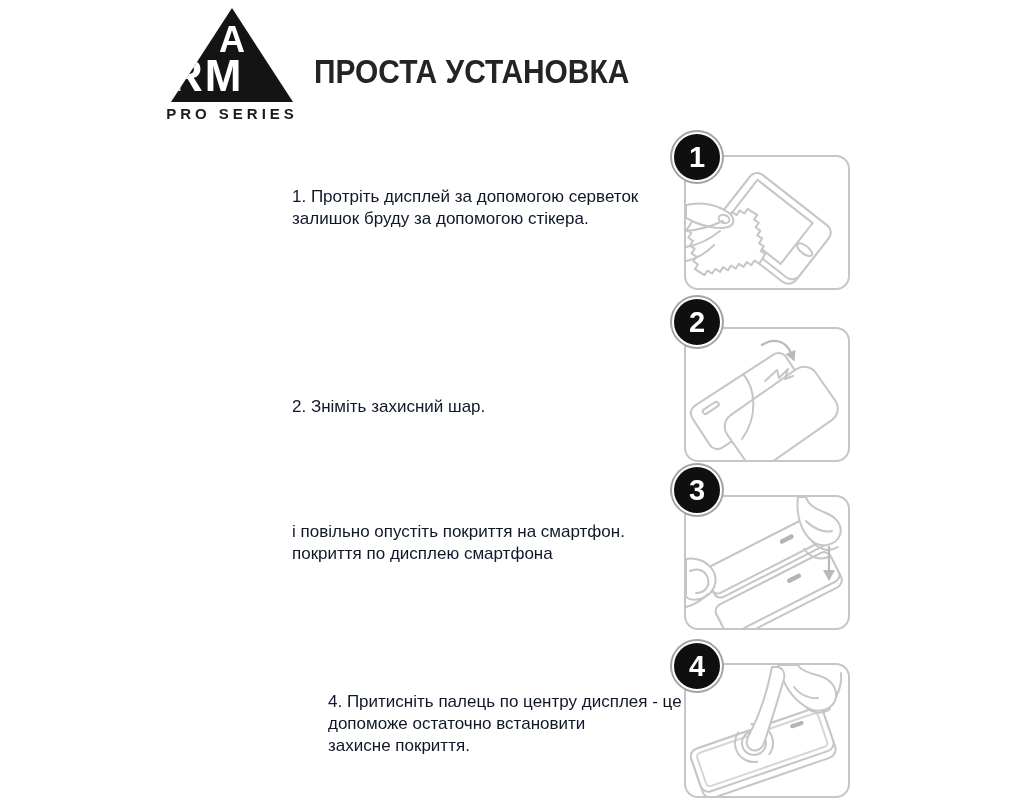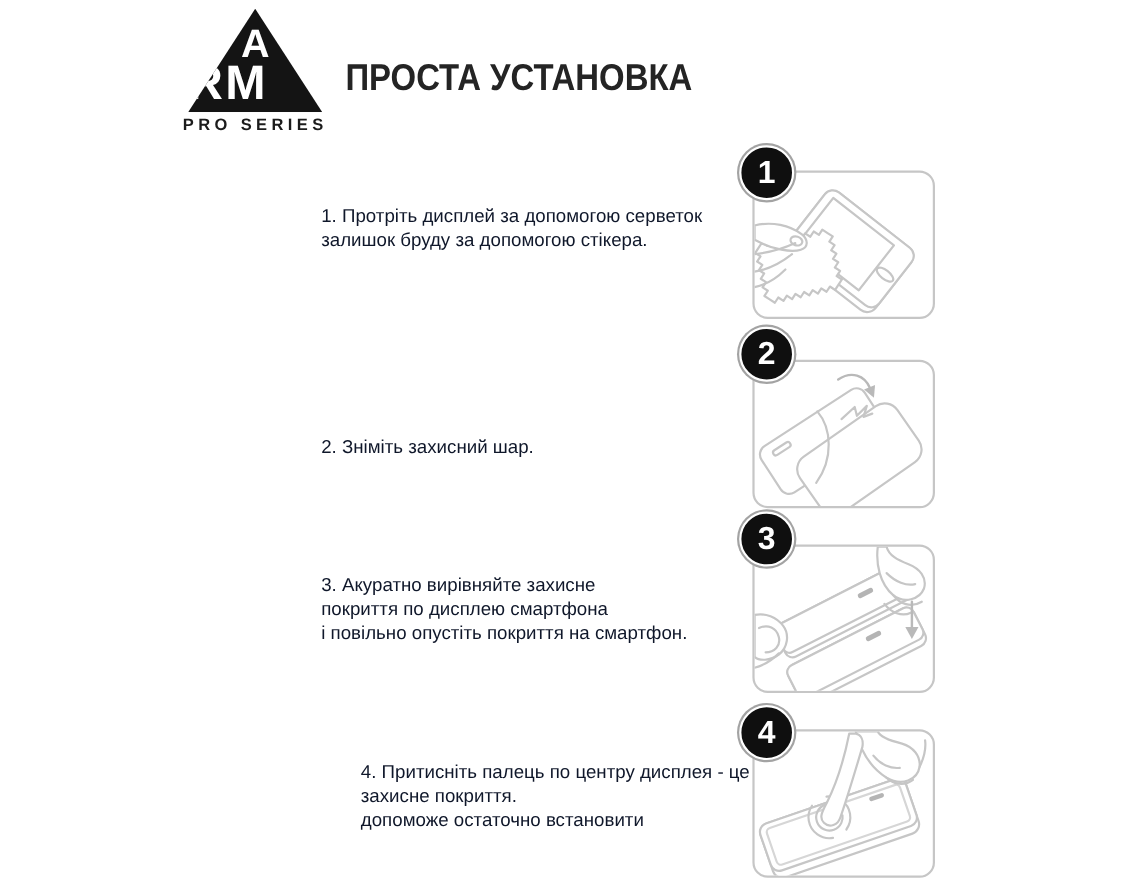--- a/index.html
+++ b/index.html
@@ -62,29 +62,28 @@
   <div class="step-text t1">
     <div>1. Протріть дисплей за допомогою серветок</div>
     <div>залишок бруду за допомогою стікера.</div>
   </div>
 
   <div class="step-text t2">
     <div>2. Зніміть захисний шар.</div>
   </div>
 
   <div class="step-text t3">
-    <div>3. Акуратно вирівняйте захисне</div>
+    <div>і повільно опустіть покриття на смартфон.</div>
     <div>покриття по дисплею смартфона</div>
-    <div>і повільно опустіть покриття на смартфон.</div>
   </div>
 
   <div class="step-text t4">
     <div>4. Притисніть палець по центру дисплея - це</div>
+    <div>допоможе остаточно встановити</div>
     <div>захисне покриття.</div>
-    <div>допоможе остаточно встановити</div>
   </div>
 
   <div class="illu-box b1">
     <svg width="162" height="131" viewBox="0 0 162 131">
       <g transform="rotate(38 88 70)">
         <rect class="artf" x="38" y="36" width="100" height="72" rx="10"></rect>
         <rect class="artf" x="38" y="36" width="100" height="66" rx="9"></rect>
         <rect class="art" x="46" y="43" width="70" height="52"></rect>
         <ellipse class="art" cx="126" cy="69" rx="9" ry="4"></ellipse>
       </g>

